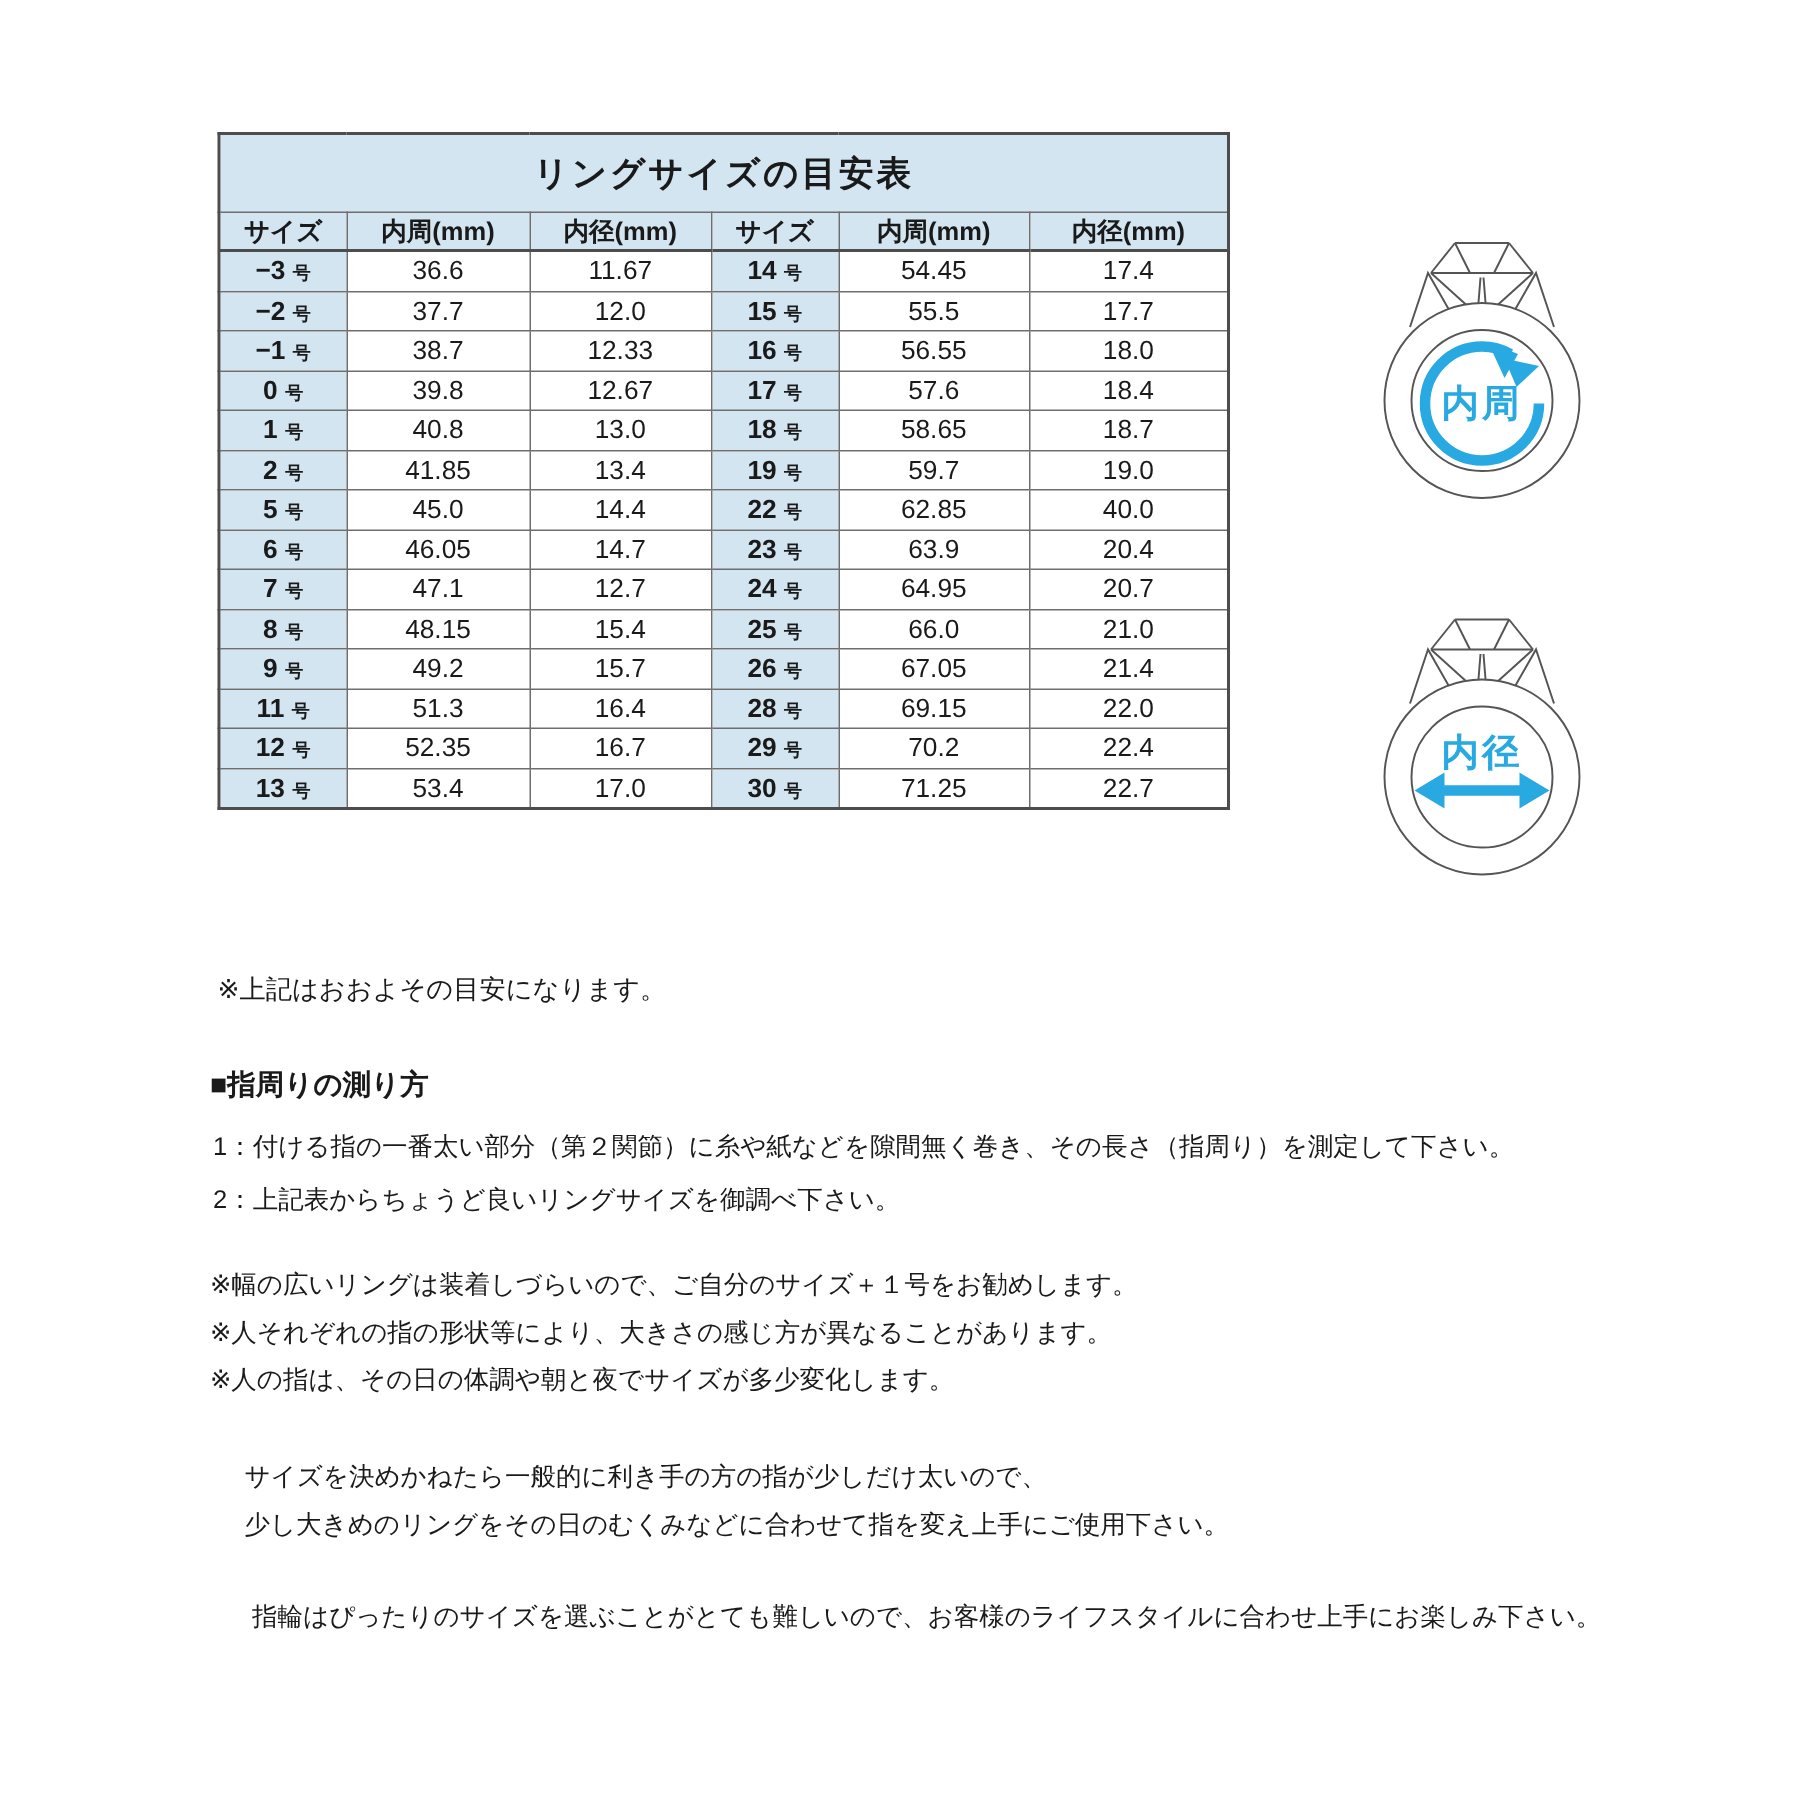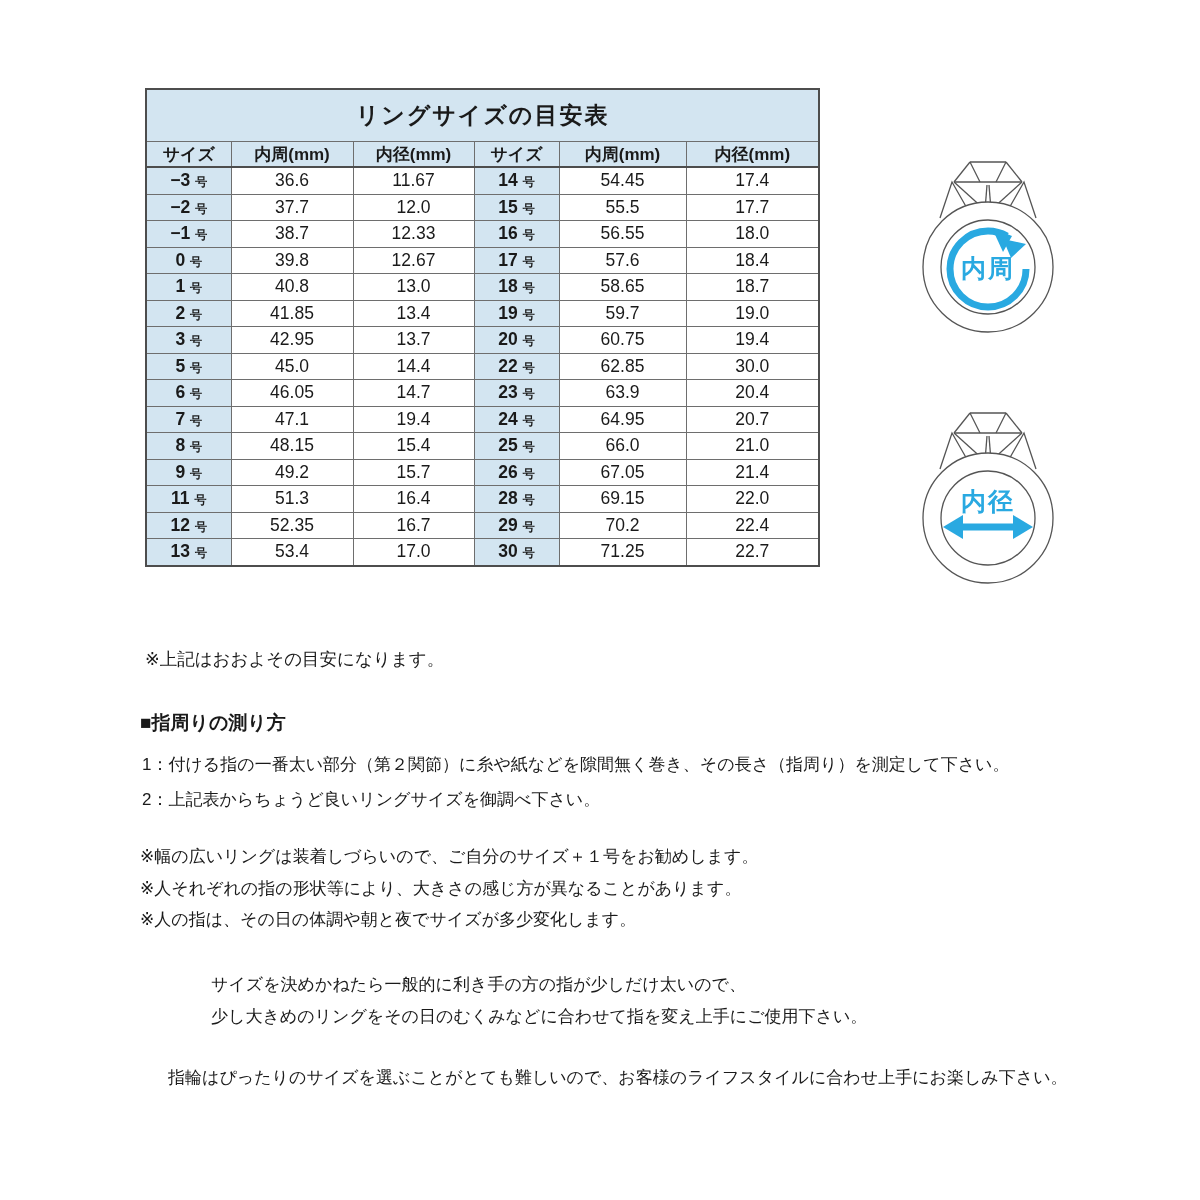--- a/index.html
+++ b/index.html
@@ -61,21 +61,21 @@
     text-anchor:middle;
   }
 
   
   #measure-heading{left:140px;top:710px;font-size:19px;font-weight:bold;}
   #measure-step-1{left:142px;top:753px;font-size:17px;}
   #measure-step-2{left:142px;top:788px;font-size:17px;}
   #notes-block{left:140px;top:845px;font-size:17px;}
   #notes-block .note-line{height:31.5px;}
   #notes-cont-block{left:163px;top:973px;font-size:17px;}
-  #notes-cont-block .note-line{height:32px;margin-left:48px;}
+  #notes-cont-block .note-line{height:32px;}
   #footer-line{left:140px;top:1066px;font-size:17px;margin-left:28px;}
 </style>
 </head>
 <body>
 
 <div class="abs" id="size-table-wrap">
   <table class="size-table">
     <colgroup>
       <col style="width:85px">
         <col style="width:122px">
@@ -140,47 +140,39 @@
         </tr>
         <tr>
           <td class="size-cell"><span class="num">2</span><span class="gou">号</span></td>
           <td class="val-cell">41.85</td>
           <td class="val-cell">13.4</td>
           <td class="size-cell"><span class="num">19</span><span class="gou">号</span></td>
           <td class="val-cell">59.7</td>
           <td class="val-cell">19.0</td>
         </tr>
         <tr>
-          <td class="size-cell"><span class="num">3</span><span class="gou">号</span></td>
-          <td class="val-cell">42.95</td>
-          <td class="val-cell">13.7</td>
-          <td class="size-cell"><span class="num">20</span><span class="gou">号</span></td>
-          <td class="val-cell">60.75</td>
-          <td class="val-cell">19.4</td>
-        </tr>
-        <tr>
           <td class="size-cell"><span class="num">5</span><span class="gou">号</span></td>
           <td class="val-cell">45.0</td>
           <td class="val-cell">14.4</td>
           <td class="size-cell"><span class="num">22</span><span class="gou">号</span></td>
           <td class="val-cell">62.85</td>
-          <td class="val-cell">30.0</td>
+          <td class="val-cell">40.0</td>
         </tr>
         <tr>
           <td class="size-cell"><span class="num">6</span><span class="gou">号</span></td>
           <td class="val-cell">46.05</td>
           <td class="val-cell">14.7</td>
           <td class="size-cell"><span class="num">23</span><span class="gou">号</span></td>
           <td class="val-cell">63.9</td>
           <td class="val-cell">20.4</td>
         </tr>
         <tr>
           <td class="size-cell"><span class="num">7</span><span class="gou">号</span></td>
           <td class="val-cell">47.1</td>
-          <td class="val-cell">19.4</td>
+          <td class="val-cell">12.7</td>
           <td class="size-cell"><span class="num">24</span><span class="gou">号</span></td>
           <td class="val-cell">64.95</td>
           <td class="val-cell">20.7</td>
         </tr>
         <tr>
           <td class="size-cell"><span class="num">8</span><span class="gou">号</span></td>
           <td class="val-cell">48.15</td>
           <td class="val-cell">15.4</td>
           <td class="size-cell"><span class="num">25</span><span class="gou">号</span></td>
           <td class="val-cell">66.0</td>

